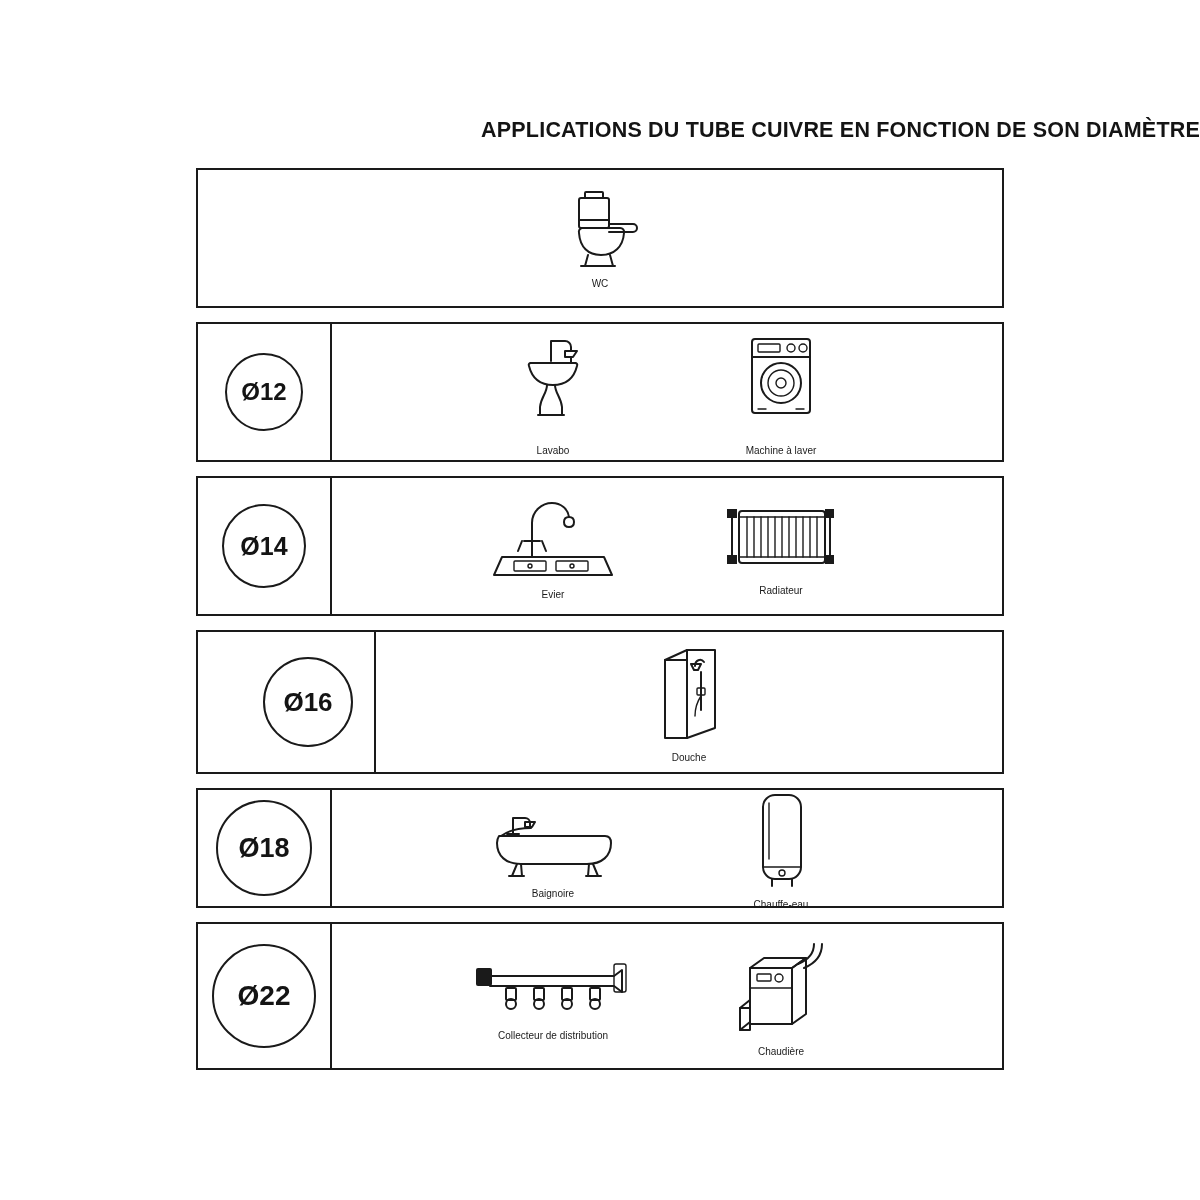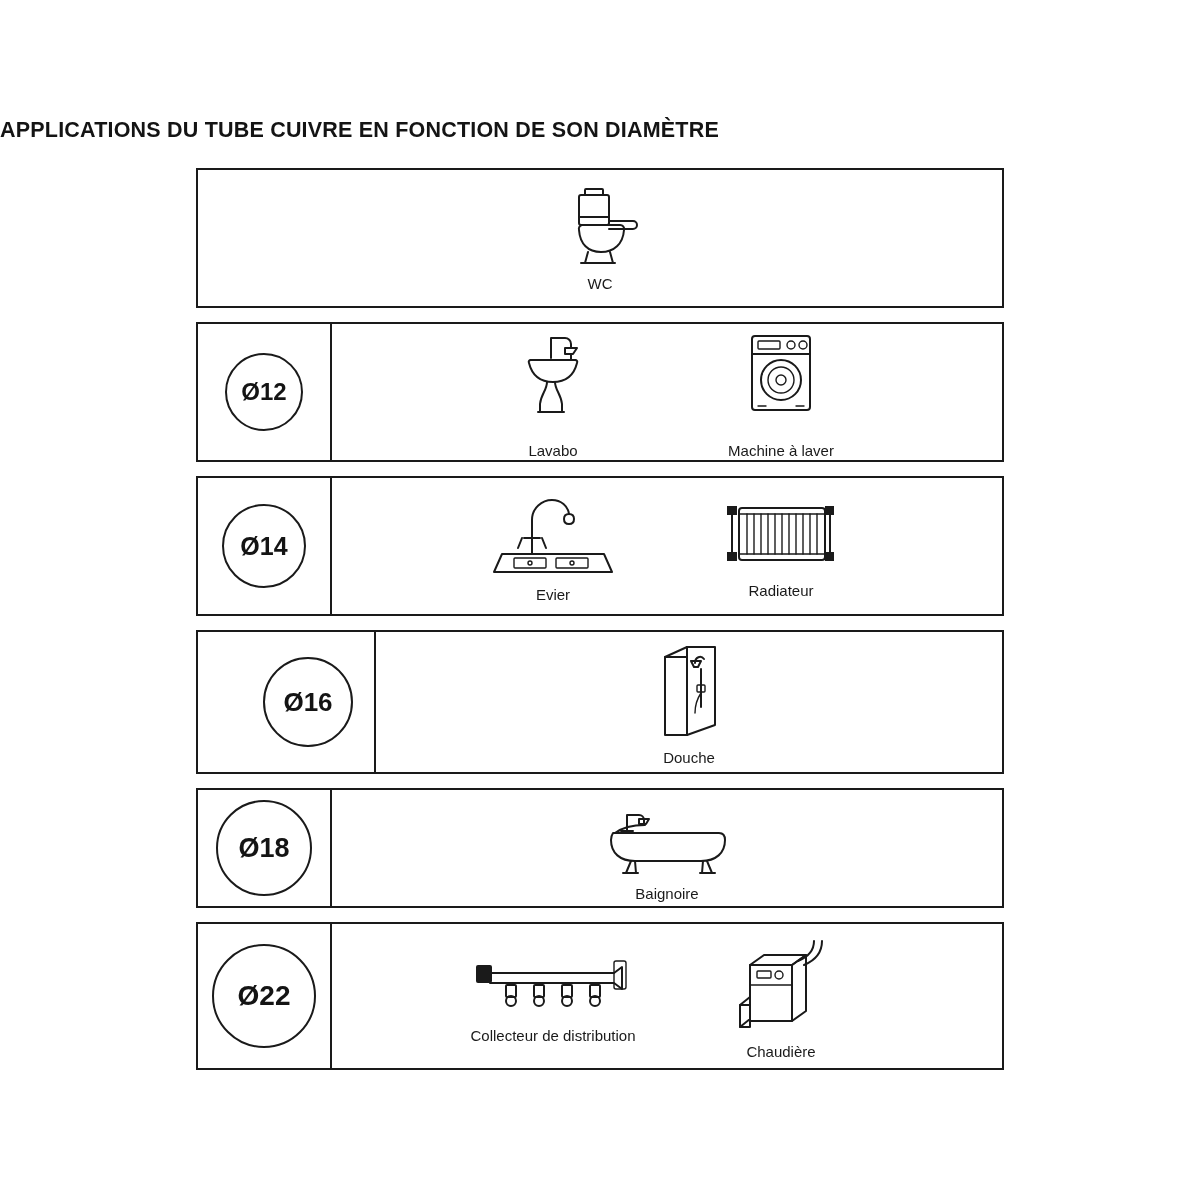--- a/index.html
+++ b/index.html
@@ -17,21 +17,21 @@
   .page {
     position: relative;
     width: 1200px;
     height: 1200px;
   }
   .title {
     position: absolute;
     left: 0;
     top: 118px;
     width: 1200px;
-    text-align: left;
+    text-align: right;
     font-size: 21.5px;
     font-weight: bold;
     letter-spacing: 0.2px;
     color: #141414;
   }
   .table {
     position: absolute;
     left: 196px;
     top: 168px;
     width: 808px;
@@ -79,21 +79,21 @@
     align-items: center;
     justify-content: flex-end;
   }
   .item .icon {
     display: flex;
     align-items: flex-end;
     justify-content: center;
   }
   .item .caption {
     margin-top: 6px;
-    font-size: 15px;
+    font-size: 10px;
     color: #1a1a1a;
     text-align: left;
     white-space: nowrap;
   }
 
   
   .r0 { height: 140px; }
   .r0 .diam-circle { width: 72px; height: 72px; font-size: 23px; }
   .r0 .item { width: 330px; }
 
@@ -294,20 +294,33 @@
               <path class="st" d="M18 36 c8 -6 18 -8 30 -8"></path>
 
               <path class="st" d="M34 64 l-5 12 M38 64 l1 12"></path>
               <path class="st" d="M110 64 l5 12 M106 64 l-1 12"></path>
               <line class="st" x1="26" y1="76" x2="41" y2="76"></line>
               <line class="st" x1="103" y1="76" x2="118" y2="76"></line>
             </svg>
           </div>
           <div class="caption">Baignoire</div>
         </div>
+        <div class="item">
+          <div class="icon">
+            <svg width="72" height="104" viewBox="0 0 72 104" aria-hidden="true">
+              <rect class="st" x="18" y="6" width="38" height="84" rx="12"></rect>
+              <line class="thin" x1="18" y1="78" x2="56" y2="78"></line>
+              <line class="thin" x1="24" y1="14" x2="24" y2="70"></line>
+              <circle class="thin" cx="37" cy="84" r="3"></circle>
+              <line class="st" x1="27" y1="90" x2="27" y2="97"></line>
+              <line class="st" x1="47" y1="90" x2="47" y2="97"></line>
+            </svg>
+          </div>
+          <div class="caption">Chauffe-eau</div>
+        </div>
       </div>
     </div>
 
     <div class="row r5">
       <div class="diam-cell">
         <div class="diam-circle">Ø22</div>
       </div>
       <div class="items-cell">
         <div class="item">
           <div class="icon">

